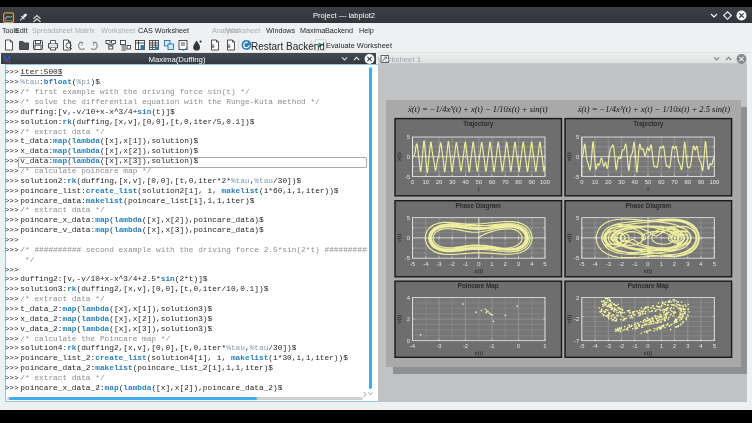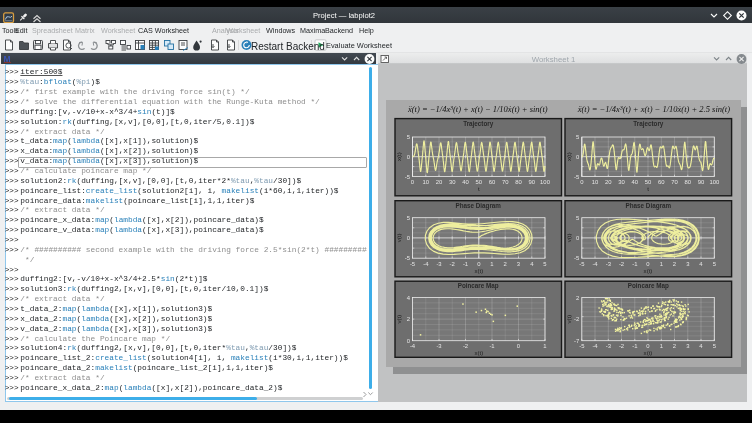--- a/index.html
+++ b/index.html
@@ -13,21 +13,21 @@
 
 #mdi{left:0;top:52.5px;width:752px;height:357px;background:#eff0f1}
 #ltit{left:1px;top:0;width:375px;height:11.8px;background:linear-gradient(#434a52,#333940);color:#fbfbfb;font-size:7.8px}
 #rtit{left:377.5px;top:0;width:369.5px;height:11.8px;background:linear-gradient(#eceded,#dfe0e1);border-bottom:1px solid #c6c8c9;color:#9fa6ac;font-size:7.8px}
 #lpane{left:5px;top:11.8px;width:406px;height:337.5px;background:#fff;border:1px solid #8fc7ec}
 #rpane{left:377.5px;top:11.8px;width:369.5px;height:338.2px;background:#c1c2c3}
 
 #code{position:absolute;left:-1.8px;top:3.1px;width:363px;height:327px;overflow:hidden;font-family:"Liberation Mono",monospace;font-size:7.8px;line-height:9.87px;white-space:pre;color:#232629}
 .ln{height:9.87px;position:relative}
 .p{color:#1c1c1c;font-weight:normal;margin-left:0.5px;margin-right:1.8px;font-size:7.7px;letter-spacing:0}
-.k{color:#2980b9;font-weight:normal;font-style:normal}
+.k{color:#2980b9;font-weight:bold;font-style:normal}
 .c{color:#8e8e8e;font-style:normal}
 .v{color:#7f9bb1;font-style:normal}
 .cur::before{content:"";position:absolute;left:14.2px;top:-0.4px;width:347px;height:8.8px;border:1px solid #a8a8a8;border-radius:1px}
 
 #vsb{left:362.8px;top:1.7px;width:2.9px;height:322px;background:#3daee9;border-radius:1.5px}
 #hsbtrack{left:1px;top:331.3px;width:356px;height:3.7px;background:#cfd0d1;border-radius:1.8px}
 #hsb{left:3px;top:331.3px;width:248px;height:3.7px;background:#3daee9;border-radius:1.8px}
 
 #pgshadow1{left:741px;top:54.5px;width:6px;height:265.5px;background:#8f9091}
 #pgshadow2{left:393px;top:313.5px;width:354px;height:7.5px;background:#8f9091}
@@ -136,33 +136,34 @@
 </svg>
  <span class="abs" style="left:251px;top:4px;font-size:10px;color:#232629">Restart Backend</span>
  <span class="abs" style="left:326px;top:4px;font-size:7.4px;color:#232629">Evaluate Worksheet</span>
 </div>
 <div class="abs" id="mdi">
  <div class="abs" id="ltit">
    <svg class="abs" style="left:2px;top:1.5px" width="9" height="9" viewBox="0 0 9 9">
           <text x="0.5" y="8" font-size="8.5" font-weight="bold" fill="#3c55b4">M</text>
           <path d="M1 8.5 L8 8.5" stroke="#a93226" stroke-width="0.7"></path>
         </svg>
+   <div class="abs" style="left:0;width:352px;top:2.2px;text-align:center">Maxima(Duffing)</div>
    <svg class="abs" style="left:338px;top:1.3px" width="36" height="10" viewBox="0 0 36 10">
      <path d="M3 3.4 L5.6 6 L8.2 3.4" stroke="#dfe0e1" stroke-width="1.1" fill="none"></path>
      <path d="M15 6 L17.6 3.4 L20.2 6" stroke="#dfe0e1" stroke-width="1.1" fill="none"></path>
      <circle cx="30.5" cy="5" r="4.9" fill="#fcfcfc"></circle>
      <path d="M28.4 2.9 L32.6 7.1 M32.6 2.9 L28.4 7.1" stroke="#31363b" stroke-width="1.1"></path>
    </svg>
  </div>
  <div class="abs" id="rtit">
    <svg class="abs" style="left:2px;top:1px" width="10" height="10" viewBox="0 0 10 10">
      <rect x="1" y="1.5" width="7.5" height="7" fill="#fdfdfd" stroke="#555" stroke-width="0.9"></rect>
      <path d="M3 6.5 L6.5 3 M6.5 3 L4.6 3 M6.5 3 L6.5 4.9" stroke="#555" stroke-width="0.9" fill="none"></path>
    </svg>
-   <div class="abs" style="left:0;width:352px;top:2.2px;text-align:center">Worksheet 1</div>
+   <div class="abs" style="left:0;width:352px;top:2.2px;">Worksheet 1</div>
    <svg class="abs" style="left:333px;top:1.3px" width="36" height="10" viewBox="0 0 36 10">
      <path d="M3 3.4 L5.6 6 L8.2 3.4" stroke="#7d8488" stroke-width="1.1" fill="none"></path>
      <path d="M15 6 L17.6 3.4 L20.2 6" stroke="#7d8488" stroke-width="1.1" fill="none"></path>
      <circle cx="30.5" cy="5" r="4.9" fill="#84898d"></circle>
      <path d="M28.4 2.9 L32.6 7.1 M32.6 2.9 L28.4 7.1" stroke="#eceded" stroke-width="1.1"></path>
    </svg>
  </div>
  <div class="abs" id="lpane">
    <div id="code"><div class="ln"><span class="p">&gt;&gt;&gt;</span><span class="t"><u style="text-decoration-color:#555">iter:500$</u></span></div><div class="ln"><span class="p">&gt;&gt;&gt;</span><span class="t"><i class="v">%tau</i>:<b class="k">bfloat</b>(<i class="v">%pi</i>)$</span></div><div class="ln"><span class="p">&gt;&gt;&gt;</span><span class="t"><i class="c">/* first example with the driving force sin(t) */</i></span></div><div class="ln"><span class="p">&gt;&gt;&gt;</span><span class="t"><i class="c">/* solve the differential equation with the Runge-Kuta method */</i></span></div><div class="ln"><span class="p">&gt;&gt;&gt;</span><span class="t">duffing:[v,-v/10+x-x^3/4+<b class="k">sin</b>(t)]$</span></div><div class="ln"><span class="p">&gt;&gt;&gt;</span><span class="t">solution:<b class="k">rk</b>(duffing,[x,v],[0,0],[t,0,iter/5,0.1])$</span></div><div class="ln"><span class="p">&gt;&gt;&gt;</span><span class="t"><i class="c">/* extract data */</i></span></div><div class="ln"><span class="p">&gt;&gt;&gt;</span><span class="t">t_data:<b class="k">map</b>(<b class="k">lambda</b>([x],x[1]),solution)$</span></div><div class="ln"><span class="p">&gt;&gt;&gt;</span><span class="t">x_data:<b class="k">map</b>(<b class="k">lambda</b>([x],x[2]),solution)$</span></div><div class="ln cur"><span class="p">&gt;&gt;&gt;</span><span class="t">v_data:<b class="k">map</b>(<b class="k">lambda</b>([x],x[3]),solution)$</span></div><div class="ln"><span class="p">&gt;&gt;&gt;</span><span class="t"><i class="c">/* calculate poincare map */</i></span></div><div class="ln"><span class="p">&gt;&gt;&gt;</span><span class="t">solution2:<b class="k">rk</b>(duffing,[x,v],[0,0],[t,0,iter*2*<i class="v">%tau</i>,<i class="v">%tau</i>/30])$</span></div><div class="ln"><span class="p">&gt;&gt;&gt;</span><span class="t">poincare_list:<b class="k">create_list</b>(solution2[i], i, <b class="k">makelist</b>(i*60,i,1,iter))$</span></div><div class="ln"><span class="p">&gt;&gt;&gt;</span><span class="t">poincare_data:<b class="k">makelist</b>(poincare_list[i],1,1,iter)$</span></div><div class="ln"><span class="p">&gt;&gt;&gt;</span><span class="t"><i class="c">/* extract data */</i></span></div><div class="ln"><span class="p">&gt;&gt;&gt;</span><span class="t">poincare_x_data:<b class="k">map</b>(<b class="k">lambda</b>([x],x[2]),poincare_data)$</span></div><div class="ln"><span class="p">&gt;&gt;&gt;</span><span class="t">poincare_v_data:<b class="k">map</b>(<b class="k">lambda</b>([x],x[3]),poincare_data)$</span></div><div class="ln"><span class="p">&gt;&gt;&gt;</span><span class="t"></span></div><div class="ln"><span class="p">&gt;&gt;&gt;</span><span class="t"><i class="c">/* ########## second example with the driving force 2.5*sin(2*t) ##########</i></span></div><div class="ln"><span class="p" style="visibility:hidden">&gt;&gt;&gt;</span><span class="t"><i class="c">&nbsp;*/</i></span></div><div class="ln"><span class="p">&gt;&gt;&gt;</span><span class="t"></span></div><div class="ln"><span class="p">&gt;&gt;&gt;</span><span class="t">duffing2:[v,-v/10+x-x^3/4+2.5*<b class="k">sin</b>(2*t)]$</span></div><div class="ln"><span class="p">&gt;&gt;&gt;</span><span class="t">solution3:<b class="k">rk</b>(duffing2,[x,v],[0,0],[t,0,iter/10,0.1])$</span></div><div class="ln"><span class="p">&gt;&gt;&gt;</span><span class="t"><i class="c">/* extract data */</i></span></div><div class="ln"><span class="p">&gt;&gt;&gt;</span><span class="t">t_data_2:<b class="k">map</b>(<b class="k">lambda</b>([x],x[1]),solution3)$</span></div><div class="ln"><span class="p">&gt;&gt;&gt;</span><span class="t">x_data_2:<b class="k">map</b>(<b class="k">lambda</b>([x],x[2]),solution3)$</span></div><div class="ln"><span class="p">&gt;&gt;&gt;</span><span class="t">v_data_2:<b class="k">map</b>(<b class="k">lambda</b>([x],x[3]),solution3)$</span></div><div class="ln"><span class="p">&gt;&gt;&gt;</span><span class="t"><i class="c">/* calculate the Poincare map */</i></span></div><div class="ln"><span class="p">&gt;&gt;&gt;</span><span class="t">solution4:<b class="k">rk</b>(duffing2,[x,v],[0,0],[t,0,iter*<i class="v">%tau</i>,<i class="v">%tau</i>/30])$</span></div><div class="ln"><span class="p">&gt;&gt;&gt;</span><span class="t">poincare_list_2:<b class="k">create_list</b>(solution4[i], i, <b class="k">makelist</b>(i*30,i,1,iter))$</span></div><div class="ln"><span class="p">&gt;&gt;&gt;</span><span class="t">poincare_data_2:<b class="k">makelist</b>(poincare_list_2[i],1,1,iter)$</span></div><div class="ln"><span class="p">&gt;&gt;&gt;</span><span class="t"><i class="c">/* extract data */</i></span></div><div class="ln"><span class="p">&gt;&gt;&gt;</span><span class="t">poincare_x_data_2:<b class="k">map</b>(<b class="k">lambda</b>([x],x[2]),poincare_data_2)$</span></div></div>
    <div class="abs" id="vsb"></div>

